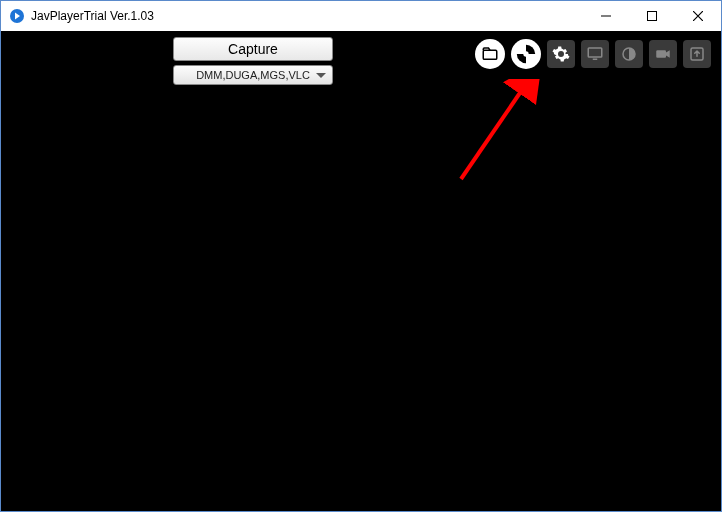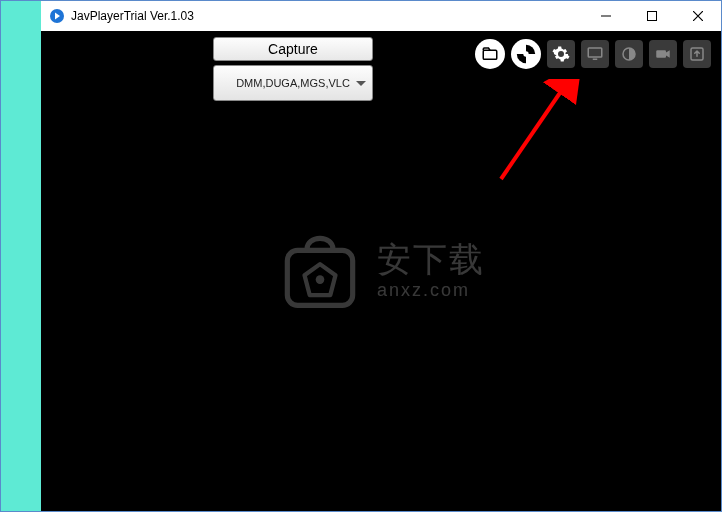--- a/index.html
+++ b/index.html
@@ -1,25 +1,25 @@
 <!DOCTYPE html>
 <html><head>
 <meta charset="utf-8">
 <style>
   * { box-sizing: border-box; margin: 0; padding: 0; }
   html, body { width: 722px; height: 512px; font-family: "Segoe UI", Tahoma, sans-serif; overflow: hidden; }
-  .window { width: 722px; height: 512px; background: #5eead4; border: 1px solid #5a8acb; display: flex; flex-direction: column; padding-left: 40px; }
+  .window { width: 722px; height: 512px; background: #0ea5e9; border: 1px solid #5a8acb; display: flex; flex-direction: column; }
   .titlebar { height: 30px; background: #fff; display: flex; align-items: center; padding: 0 0 0 8px; font-size: 12px; color: #000; }
   .titlebar .appicon { width: 16px; height: 16px; margin-right: 6px; display: inline-flex; align-items: center; justify-content: center; }
   .titlebar .title { flex: 1; }
   .titlebar .winbtn { width: 46px; height: 30px; display: flex; align-items: center; justify-content: center; cursor: pointer; }
   .content { flex: 1; background: #000; position: relative; overflow: hidden; }
   .toolbar-left { position: absolute; top: 6px; left: 172px; width: 160px; display: flex; flex-direction: column; gap: 4px; align-items: flex-end; }
   .capture-btn { width: 160px; height: 24px; background: linear-gradient(#fdfdfd,#e8e8e8); border: 1px solid #888; border-radius: 3px; font-size: 14px; font-weight: 500; color: #000; display: flex; align-items: center; justify-content: center; cursor: pointer; }
-  .dropdown { width: 160px; height: 36px; background: linear-gradient(#fdfdfd,#e4e4e4); border: 1px solid #888; border-radius: 3px; font-size: 11px; color: #222; display: flex; align-items: center; justify-content: center; position: relative; cursor: pointer; }
+  .dropdown { width: 160px; height: 20px; background: linear-gradient(#fdfdfd,#e4e4e4); border: 1px solid #888; border-radius: 3px; font-size: 11px; color: #222; display: flex; align-items: center; justify-content: center; position: relative; cursor: pointer; }
   .dropdown .caret { position: absolute; right: 6px; top: 50%; transform: translateY(-50%); }
   .toolbar-right { position: absolute; top: 8px; right: 10px; display: flex; gap: 6px; align-items: center; }
   .tool-btn { width: 28px; height: 28px; border-radius: 4px; display: flex; align-items: center; justify-content: center; cursor: pointer; }
   .tool-btn.circle { width: 30px; height: 30px; border-radius: 50%; background: #fff; }
   .tool-btn.square-dark { background: #3a3a3a; }
   .tool-btn svg { display: block; }
   .watermark { position: absolute; top: 50%; left: 50%; transform: translate(-50%, -50%); opacity: 0.22; display: flex; align-items: center; gap: 14px; pointer-events: none; }
   .watermark .bag { width: 86px; height: 86px; }
   .watermark .txt { display: flex; flex-direction: column; color: #fff; }
   .watermark .txt .cn { font-size: 34px; font-weight: 500; letter-spacing: 2px; line-height: 1; }
@@ -132,27 +132,15 @@
 
     <svg class="annotation-arrow" viewBox="0 0 120 110">
       <defs>
         <marker id="ah" markerWidth="12" markerHeight="12" refX="2" refY="5" orient="auto">
           <path d="M0 0 L10 5 L0 10 Z" fill="#ff0000"></path>
         </marker>
       </defs>
       <line x1="20" y1="100" x2="83" y2="8" stroke="#ff0000" stroke-width="4" marker-end="url(#ah)"></line>
     </svg>
 
-    <div class="watermark">
-      <svg class="bag" viewBox="0 0 100 100">
-        <path d="M35 24 a15 12 0 0 1 30 0" fill="none" stroke="#fff" stroke-width="6" stroke-linecap="round"></path>
-        <rect x="12" y="26" width="76" height="64" rx="12" fill="none" stroke="#fff" stroke-width="6"></rect>
-        <path d="M50 42 L68 55 L62 78 L38 78 L32 55 Z" fill="none" stroke="#fff" stroke-width="5" stroke-linejoin="round"></path>
-        <circle cx="50" cy="60" r="5" fill="#fff"></circle>
-      </svg>
-      <div class="txt">
-        <div class="cn">安下载</div>
-        <div class="en">anxz.com</div>
-      </div>
-    </div>
 
   </div>
 </div>
 
 </body></html>

